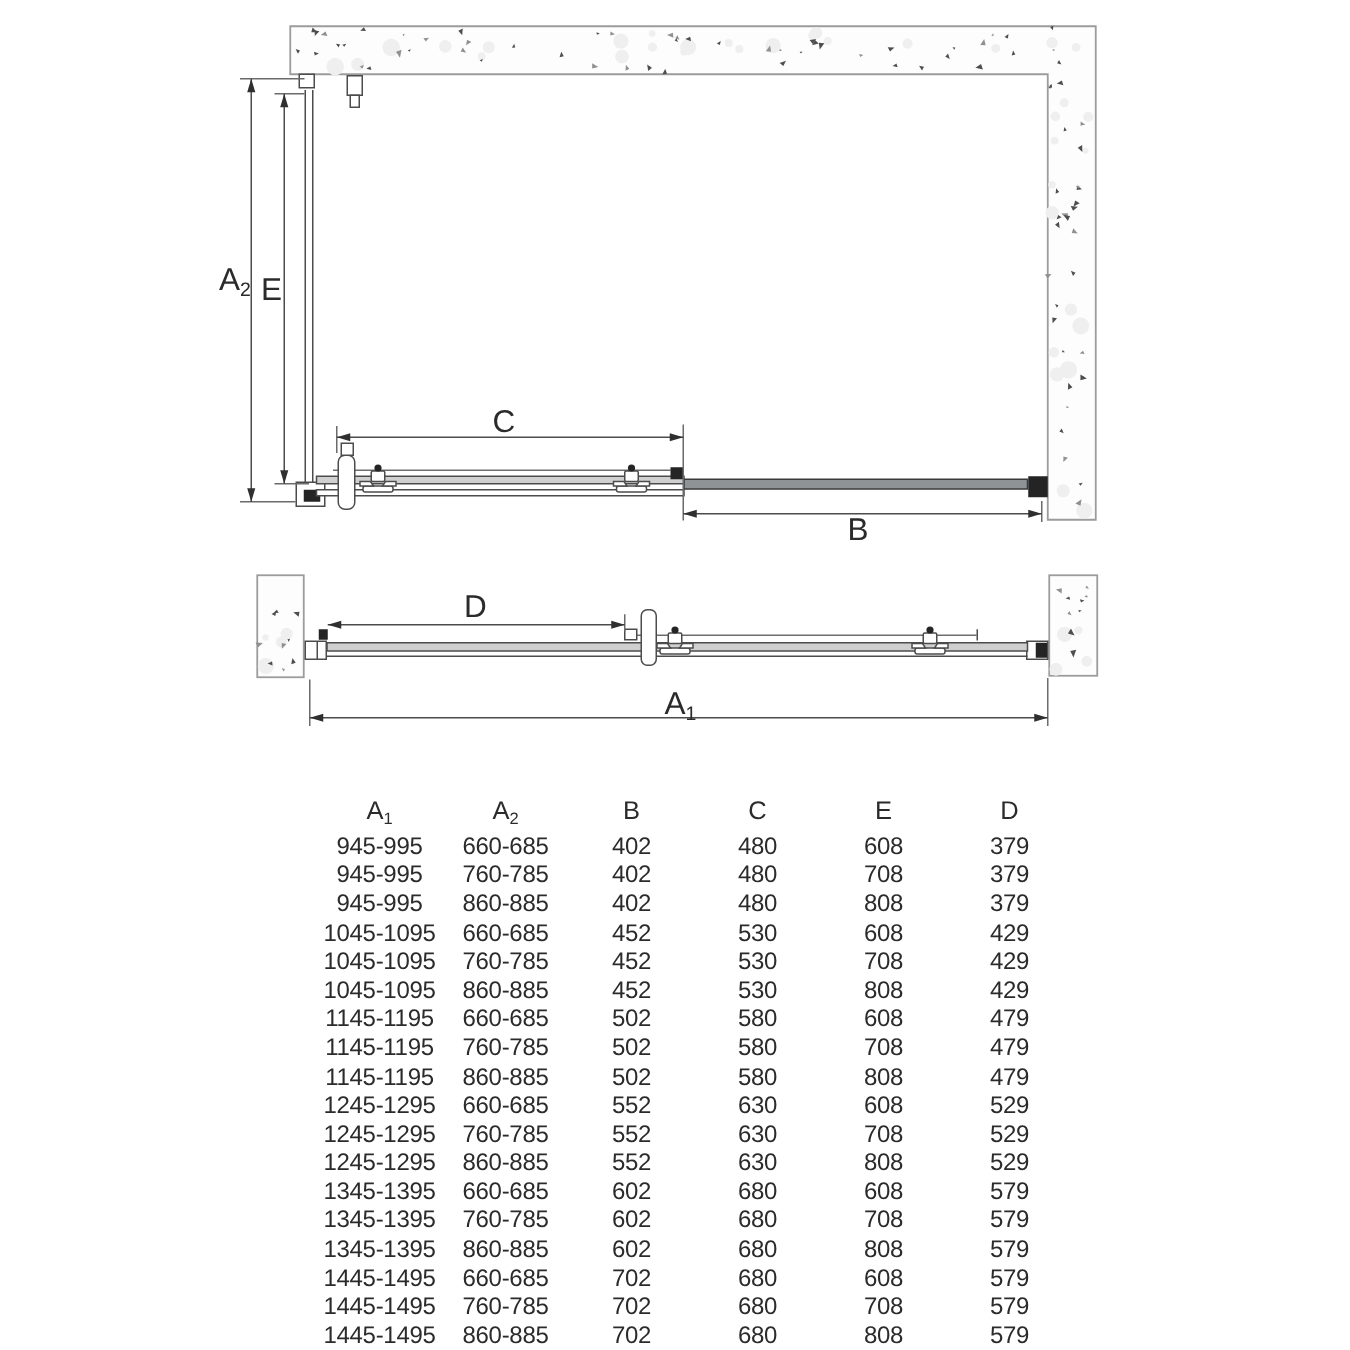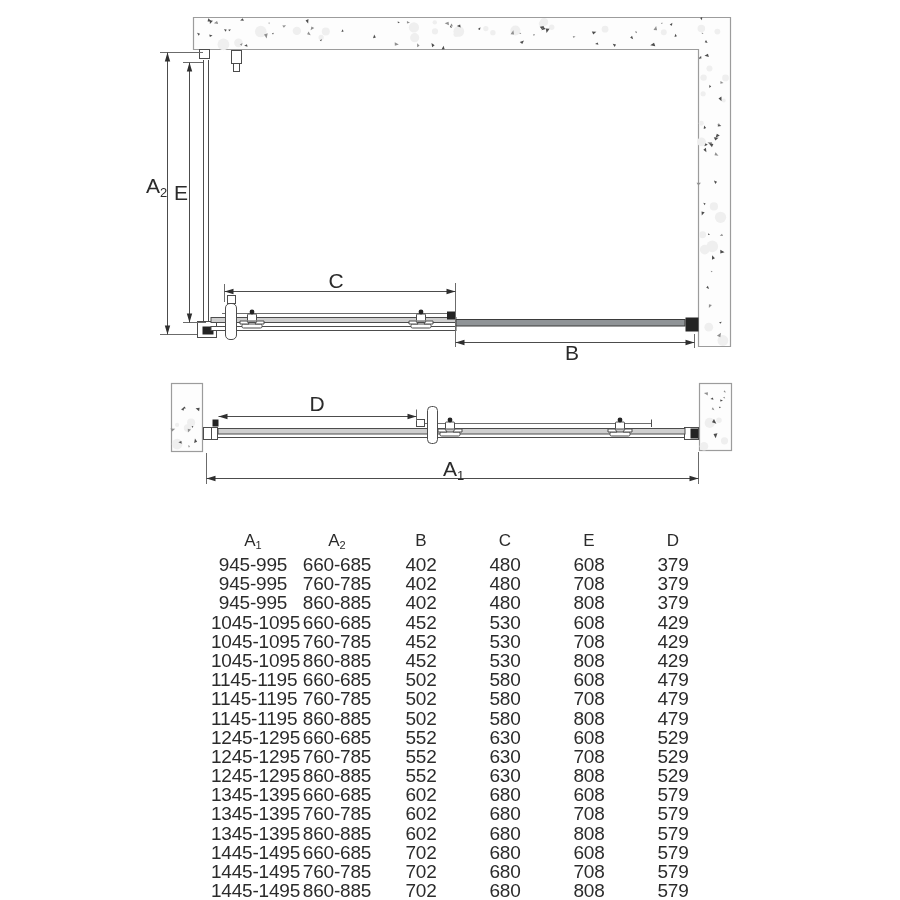--- a/index.html
+++ b/index.html
@@ -17,21 +17,21 @@
   .dark{fill:#242424;stroke:none;}
   .arrow{fill:#2f2f2f;stroke:none;}
   .dim{font-family:"Liberation Sans",sans-serif;font-size:21px;fill:#2b2b2b;}
   .dimsub{font-size:13px;}
   
   .dim-table{position:absolute;left:211px;top:530px;width:504px;color:#2b2b2b;}
   .thead{display:grid;grid-template-columns:repeat(6,84px);height:22px;line-height:22px;
          font-size:17px;}
   .tbody{margin-top:3px;}
   .row{display:grid;grid-template-columns:repeat(6,84px);height:19.2px;line-height:19.2px;
-       font-size:19px;letter-spacing:-0.2px;}
+       font-size:16px;letter-spacing:-0.2px;}
   .cell{text-align:center;white-space:nowrap;}
   .thead .cell{font-size:17px;}
   sub{font-size:11px;vertical-align:-3px;line-height:0;}
 </style>
 </head>
 <body>
 
 <div class="page">
 
   <svg id="drawing" width="900" height="520" viewBox="0 0 900 520">

